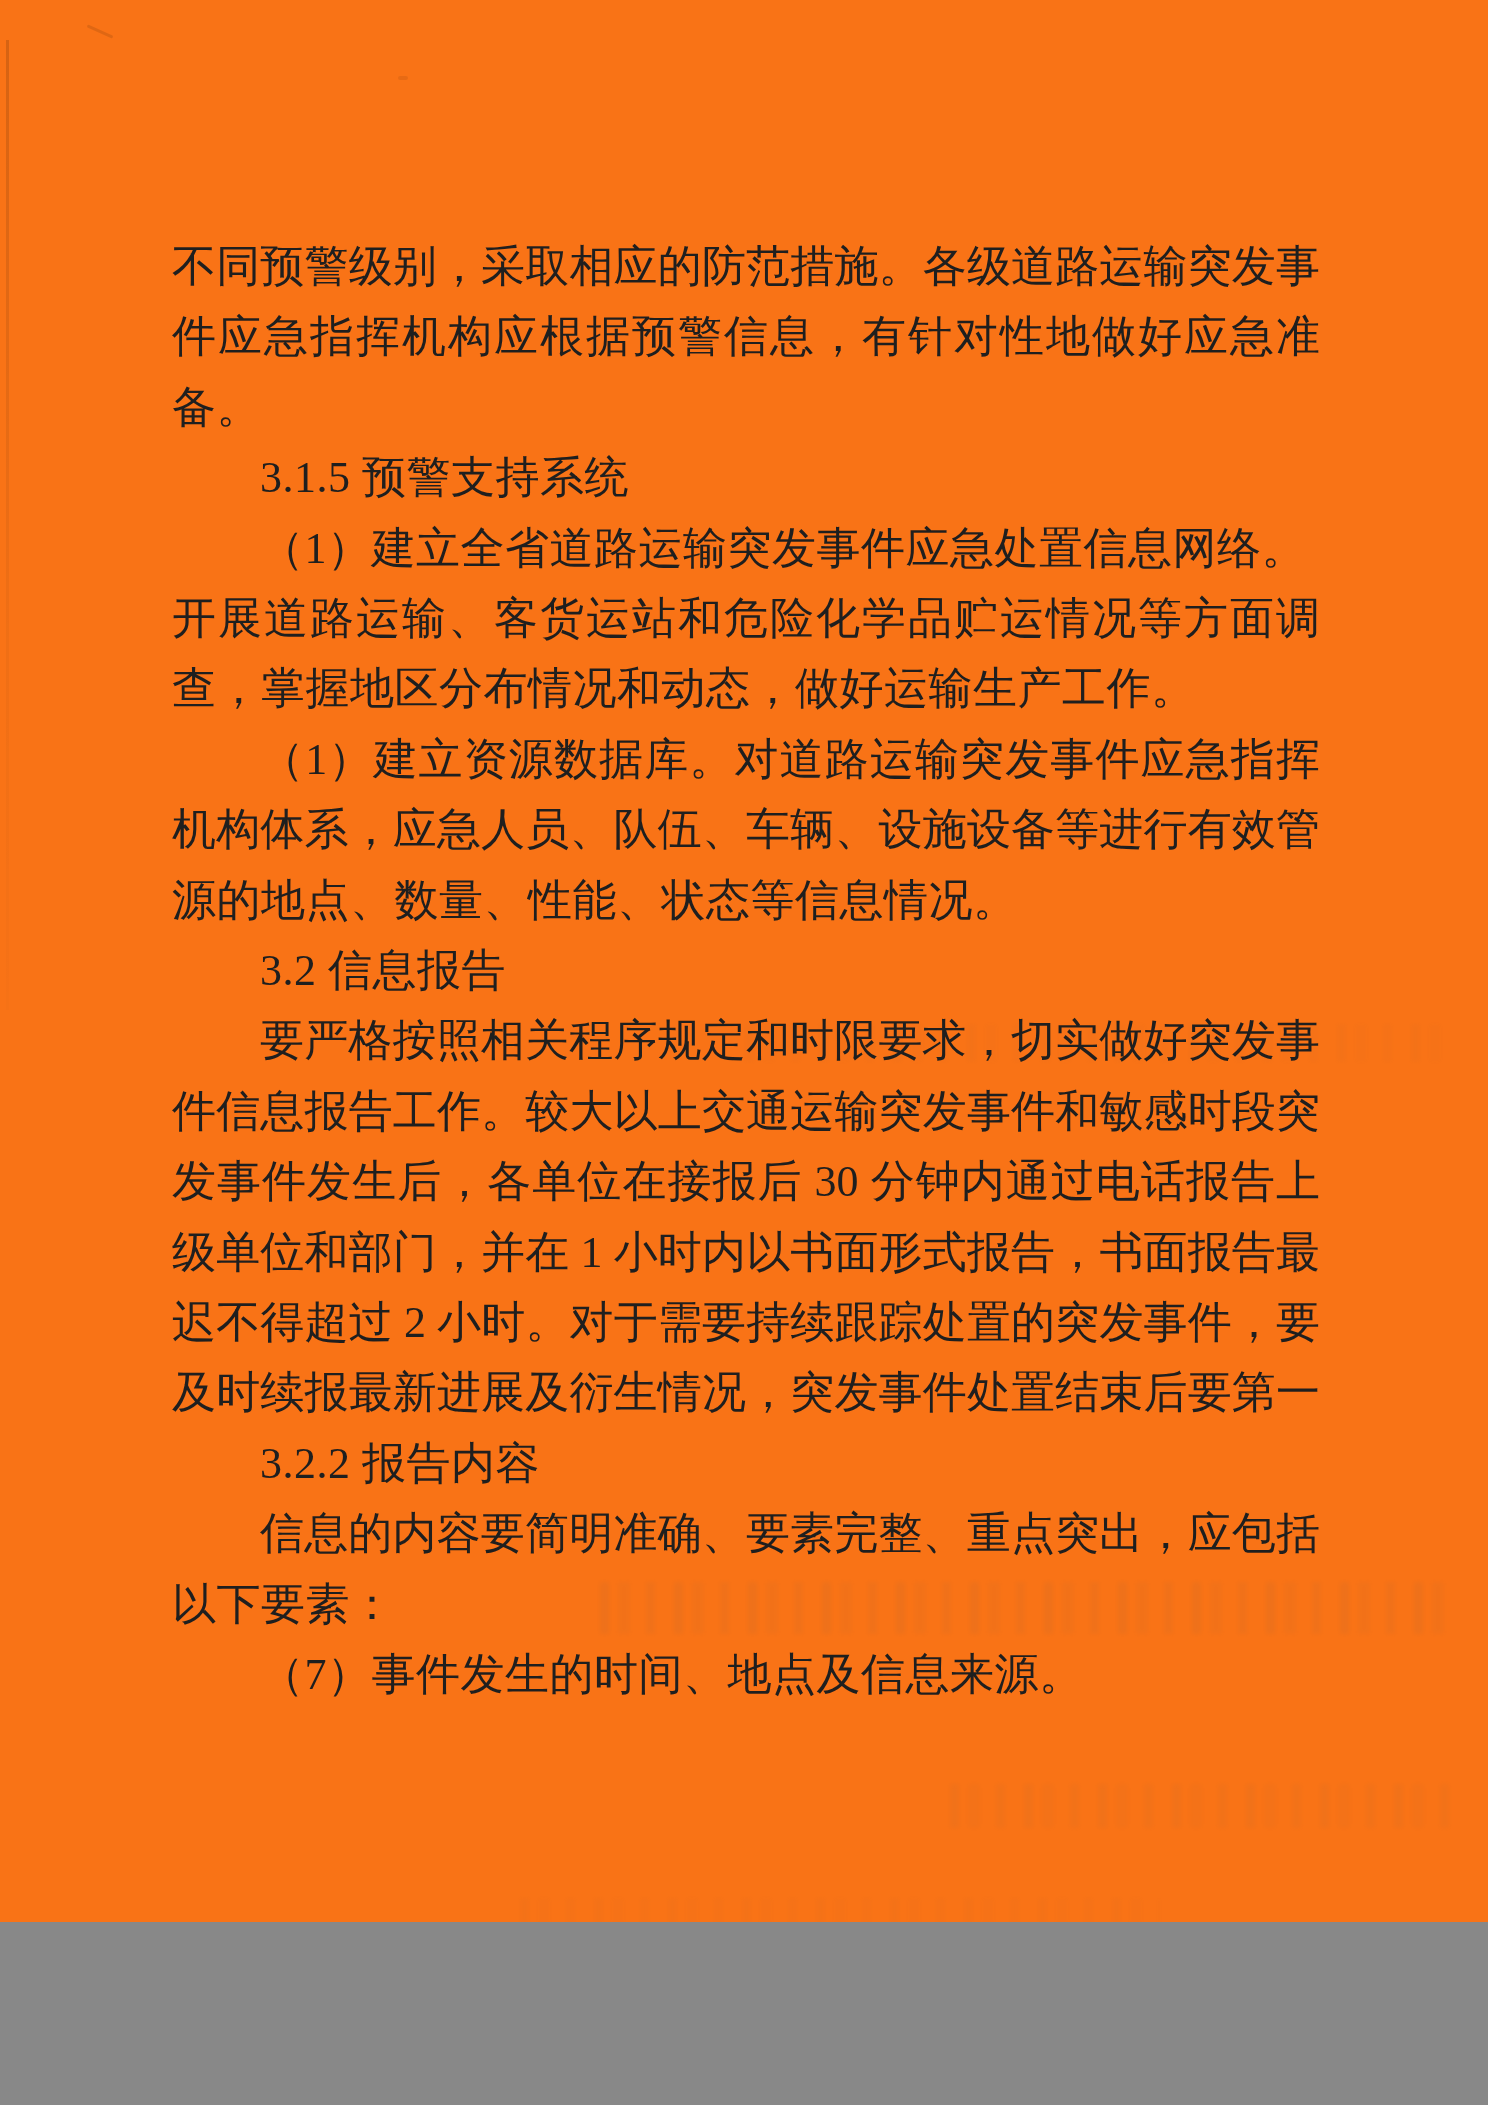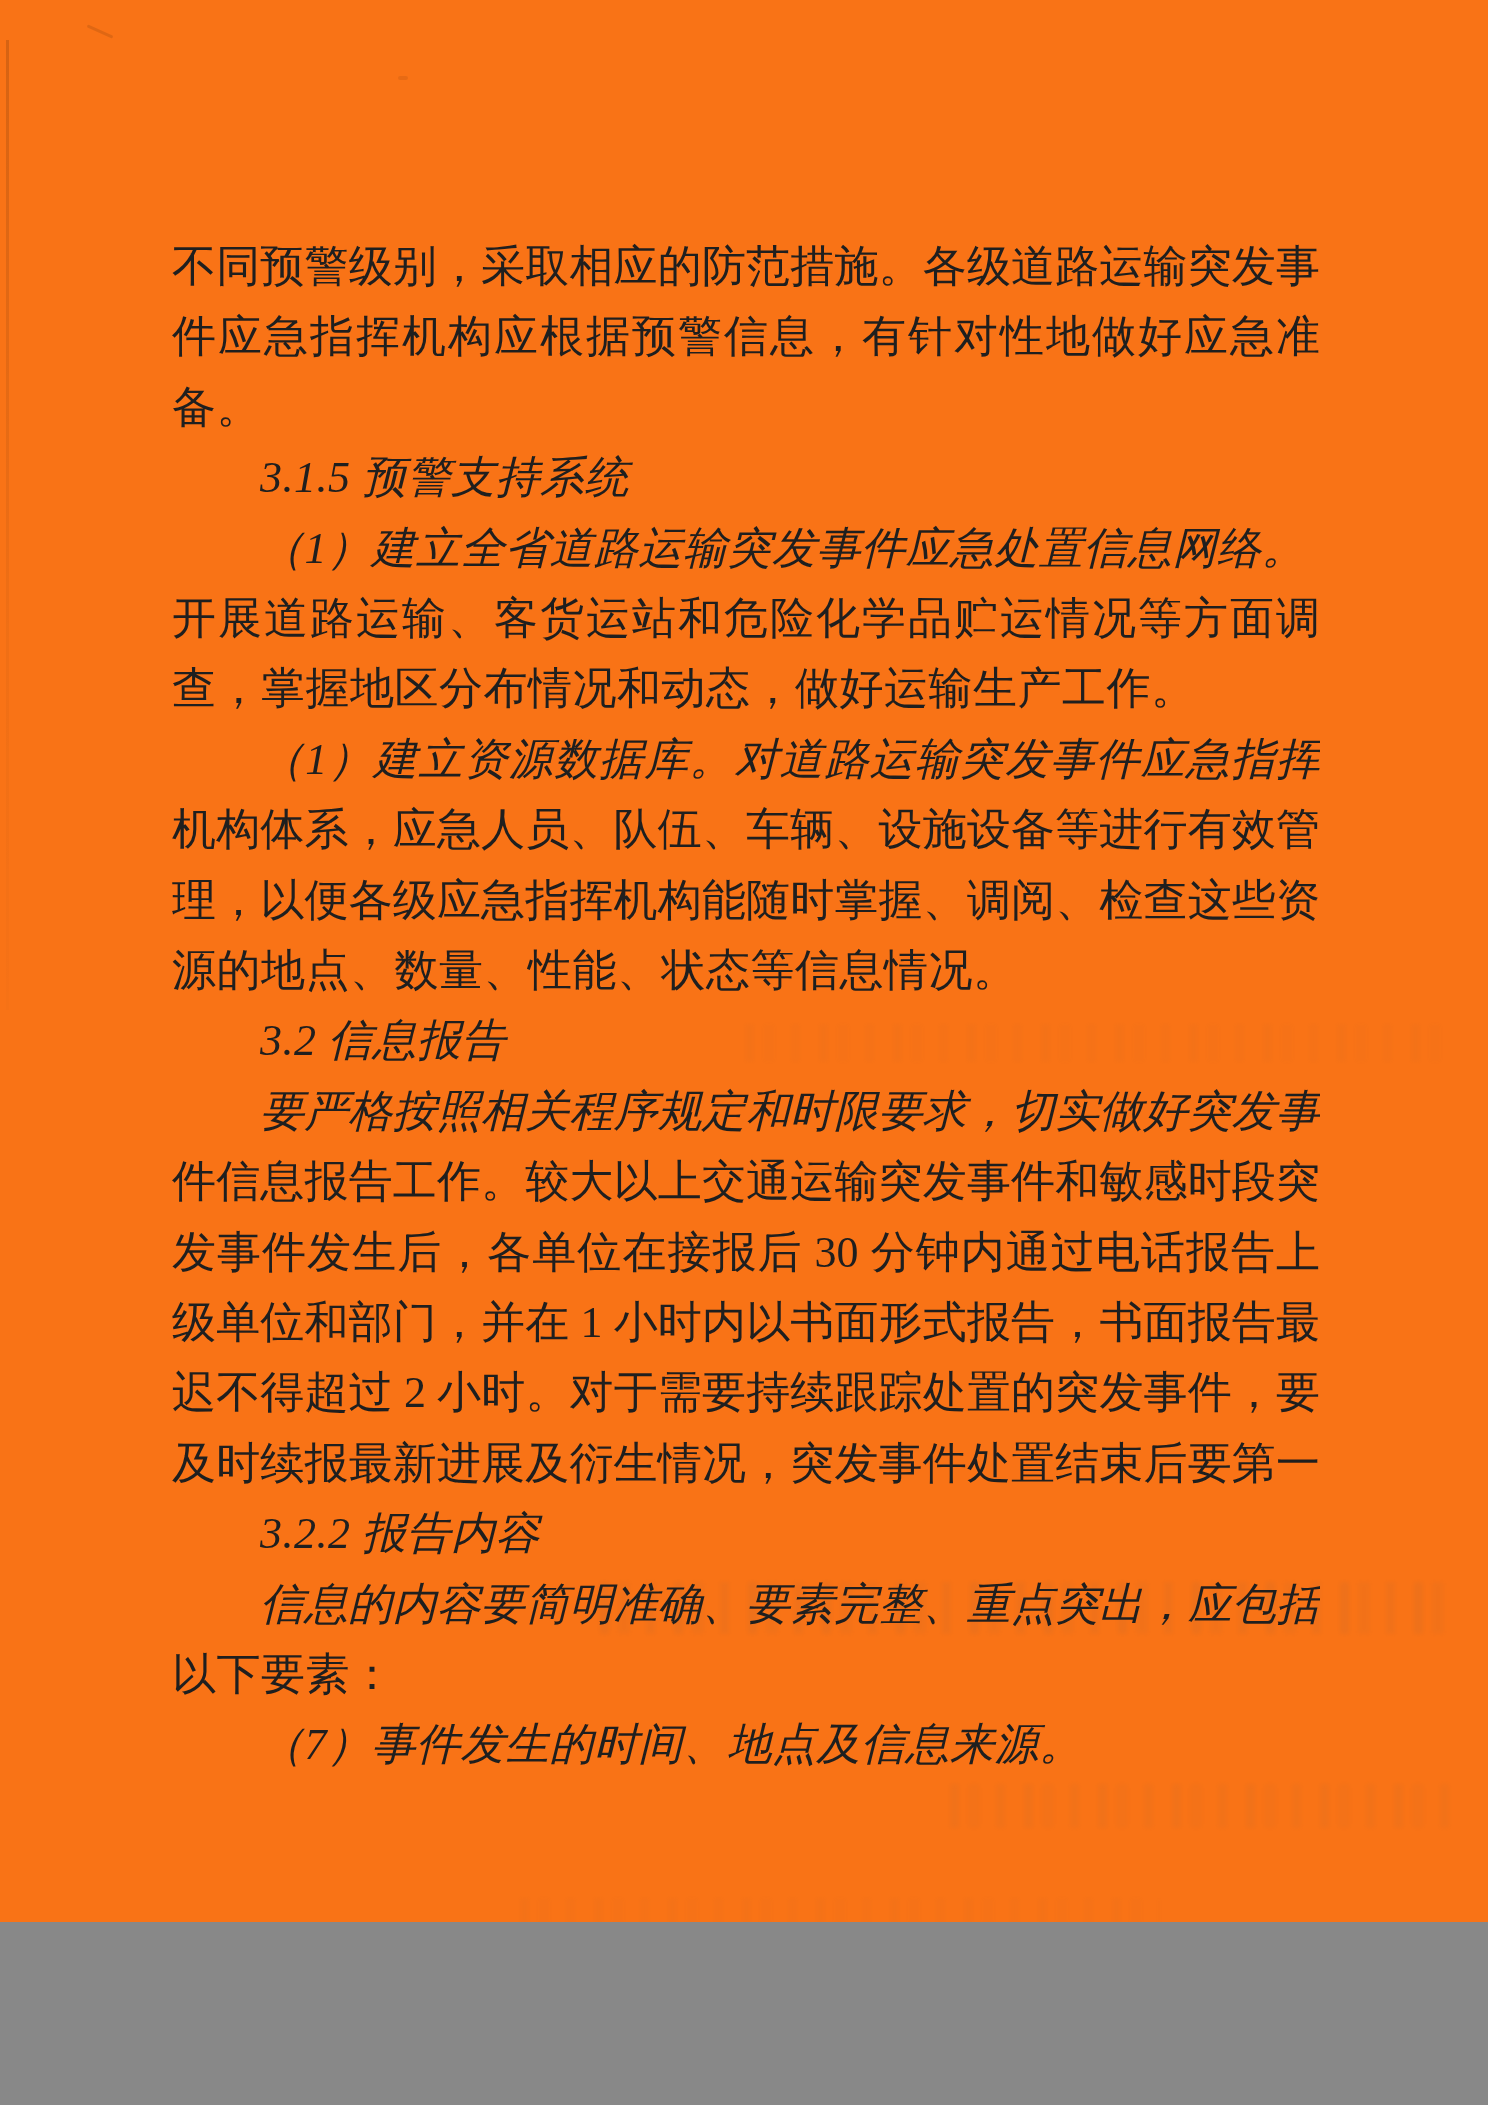--- a/index.html
+++ b/index.html
@@ -17,21 +17,21 @@
     left:172px; top:232px;
     width:1148px;
     font-size:44px;
     line-height:70.4px;
   }
   .line {
     margin:0; padding:0;
     white-space:nowrap;
     letter-spacing:0.5px;
   }
-  .line.indent { padding-left:88px;font-style:italic; }
+  .line.indent { padding-left:88px; }
   .line.fill {
     white-space:normal;
     text-align:justify;
     text-align-last:justify;
     letter-spacing:0;
     overflow:hidden;
     max-height:70.4px;
   }
   .page-footer {
     position:absolute;
@@ -92,21 +92,20 @@
   <main class="text-block">
     <p class="line fill">不同预警级别，采取相应的防范措施。各级道路运输突发事</p>
     <p class="line fill">件应急指挥机构应根据预警信息，有针对性地做好应急准</p>
     <p class="line">备。</p>
     <p class="line indent">3.1.5 预警支持系统</p>
     <p class="line indent">（1）建立全省道路运输突发事件应急处置信息网络。</p>
     <p class="line fill">开展道路运输、客货运站和危险化学品贮运情况等方面调</p>
     <p class="line">查，掌握地区分布情况和动态，做好运输生产工作。</p>
     <p class="line indent fill">（1）建立资源数据库。对道路运输突发事件应急指挥</p>
     <p class="line fill">机构体系，应急人员、队伍、车辆、设施设备等进行有效管</p>
-    <p class="line fill">理，以便各级应急指挥机构能随时掌握、调阅、检查这些资</p>
     <p class="line">源的地点、数量、性能、状态等信息情况。</p>
     <p class="line indent">3.2 信息报告</p>
     <p class="line indent fill">要严格按照相关程序规定和时限要求，切实做好突发事</p>
     <p class="line fill">件信息报告工作。较大以上交通运输突发事件和敏感时段突</p>
     <p class="line fill">发事件发生后，各单位在接报后 30 分钟内通过电话报告上</p>
     <p class="line fill">级单位和部门，并在 1 小时内以书面形式报告，书面报告最</p>
     <p class="line fill">迟不得超过 2 小时。对于需要持续跟踪处置的突发事件，要</p>
     <p class="line fill">及时续报最新进展及衍生情况，突发事件处置结束后要第一</p>
     <p class="line indent">3.2.2 报告内容</p>
     <p class="line indent fill">信息的内容要简明准确、要素完整、重点突出，应包括</p>

